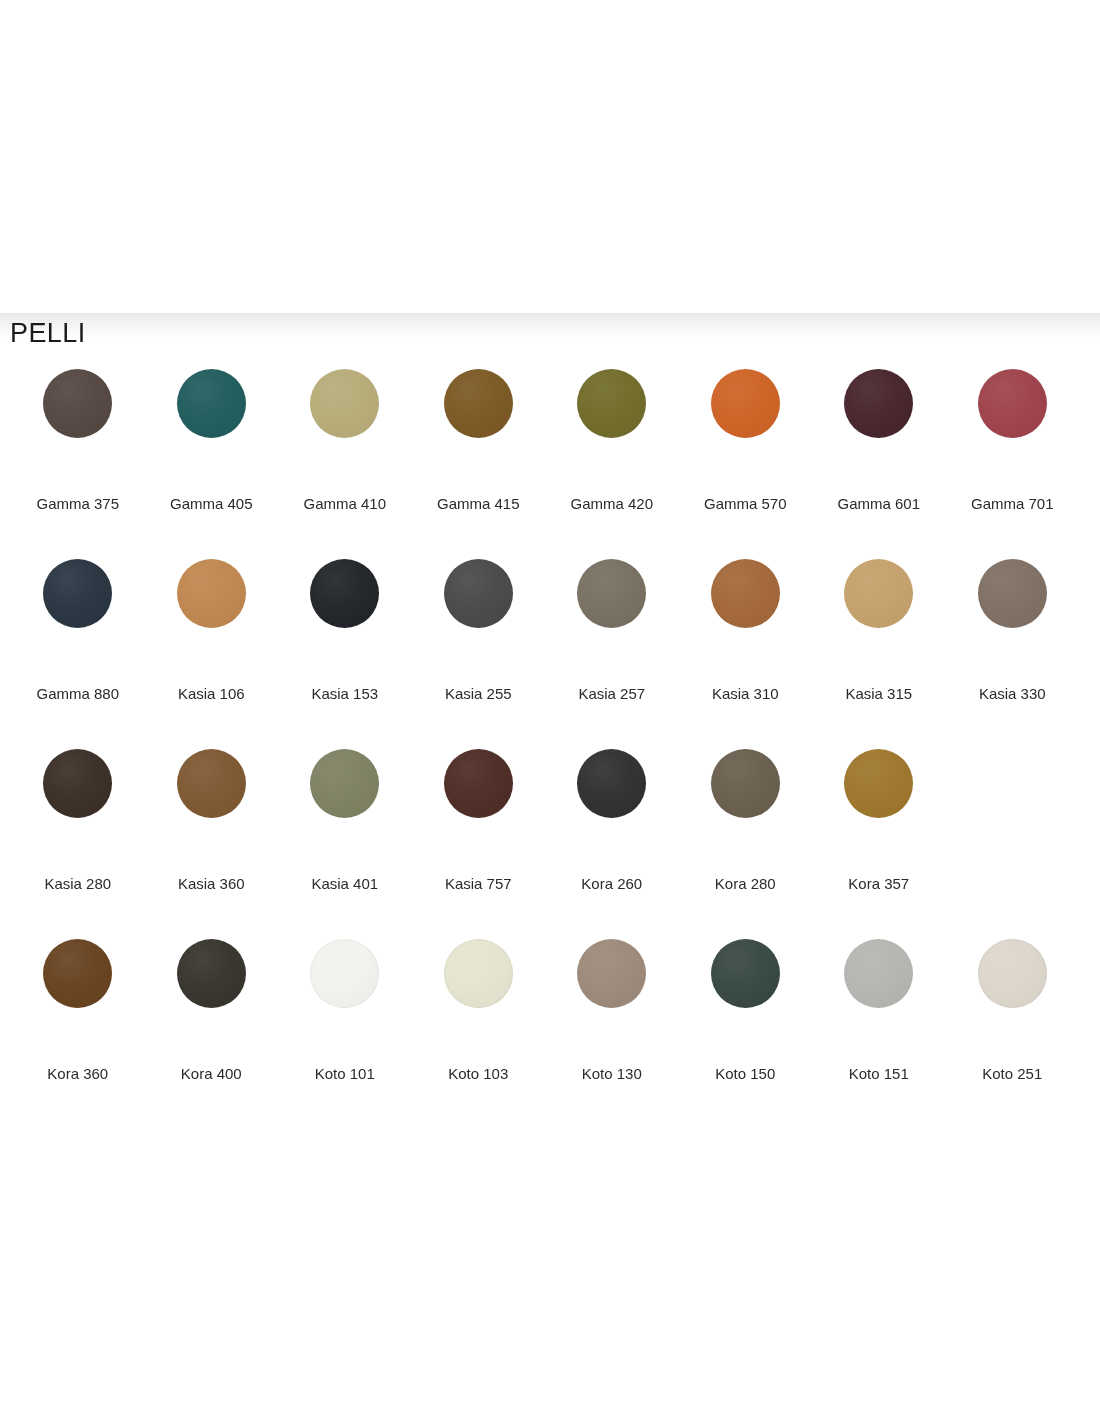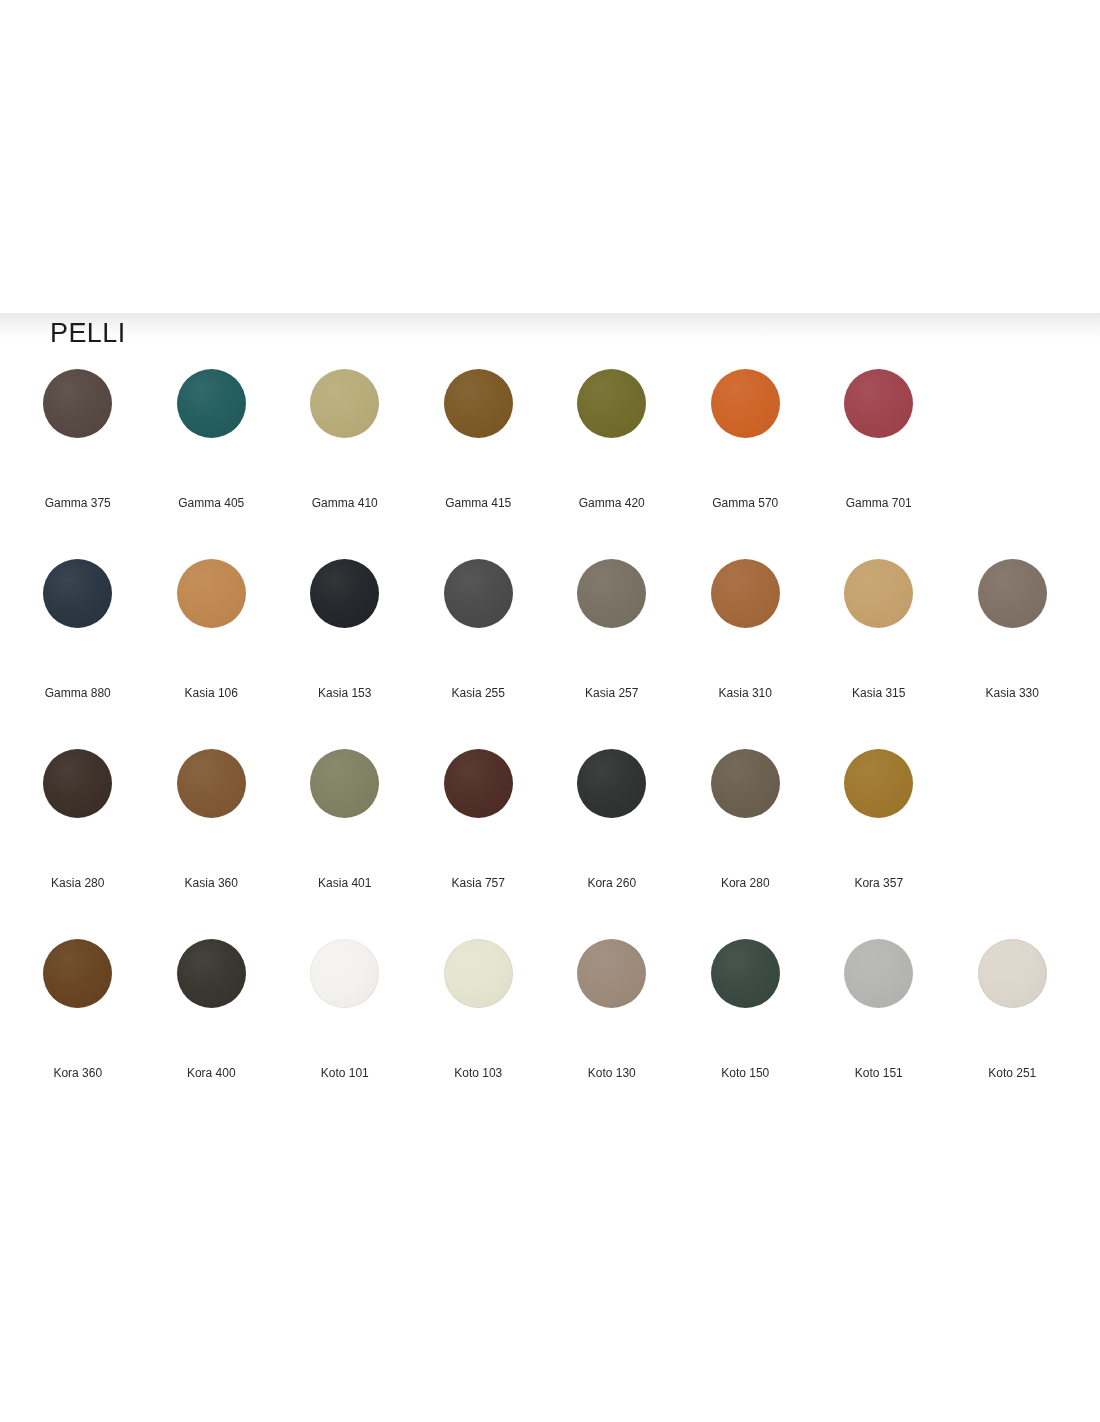--- a/index.html
+++ b/index.html
@@ -60,21 +60,20 @@
   #panel-title {
     position: absolute;
     left: 10px;
     top: 4px;
     font-size: 27px;
     line-height: 33px;
     font-weight: 400;
     color: #1b1b1b;
     letter-spacing: 0.4px;
     white-space: nowrap;
-    margin-left: 40px;
   }
 
   
   #swatch-grid {
     position: absolute;
     left: 11px;
     top: 54px;
     width: 1068px;
   }
 
@@ -119,21 +118,21 @@
     background: radial-gradient(circle at 36% 30%, rgba(255,255,255,0.085) 0%, rgba(255,255,255,0.03) 42%, rgba(0,0,0,0.035) 100%);
     pointer-events: none;
   }
 
   
   .swatch-dot.is-pale {
     box-shadow: inset 0 0 0 1px rgba(0,0,0,0.045);
   }
 
   .swatch-label {
-    font-size: 12px;
+    font-size: 15px;
     line-height: 17px;
     color: #2b2b2b;
     text-align: center;
     white-space: nowrap;
     font-weight: 400;
   }
 
   
   #bottom-spacer {
     position: absolute;
@@ -190,20 +189,26 @@
             <div class="swatch-label">Gamma 420</div>
           </div>
           <div class="swatch-cell">
             <div class="swatch-dot-wrap">
               <div class="swatch-dot" style="background: rgb(205, 97, 35);"></div>
             </div>
             <div class="swatch-label">Gamma 570</div>
           </div>
           <div class="swatch-cell">
             <div class="swatch-dot-wrap">
+              <div class="swatch-dot" style="background: rgb(69, 34, 42);"></div>
+            </div>
+            <div class="swatch-label">Gamma 601</div>
+          </div>
+          <div class="swatch-cell">
+            <div class="swatch-dot-wrap">
               <div class="swatch-dot" style="background: rgb(157, 64, 73);"></div>
             </div>
             <div class="swatch-label">Gamma 701</div>
           </div>
         </div>
         <div class="swatch-row">
           <div class="swatch-cell">
             <div class="swatch-dot-wrap">
               <div class="swatch-dot" style="background: rgb(38, 51, 63);"></div>
             </div>

